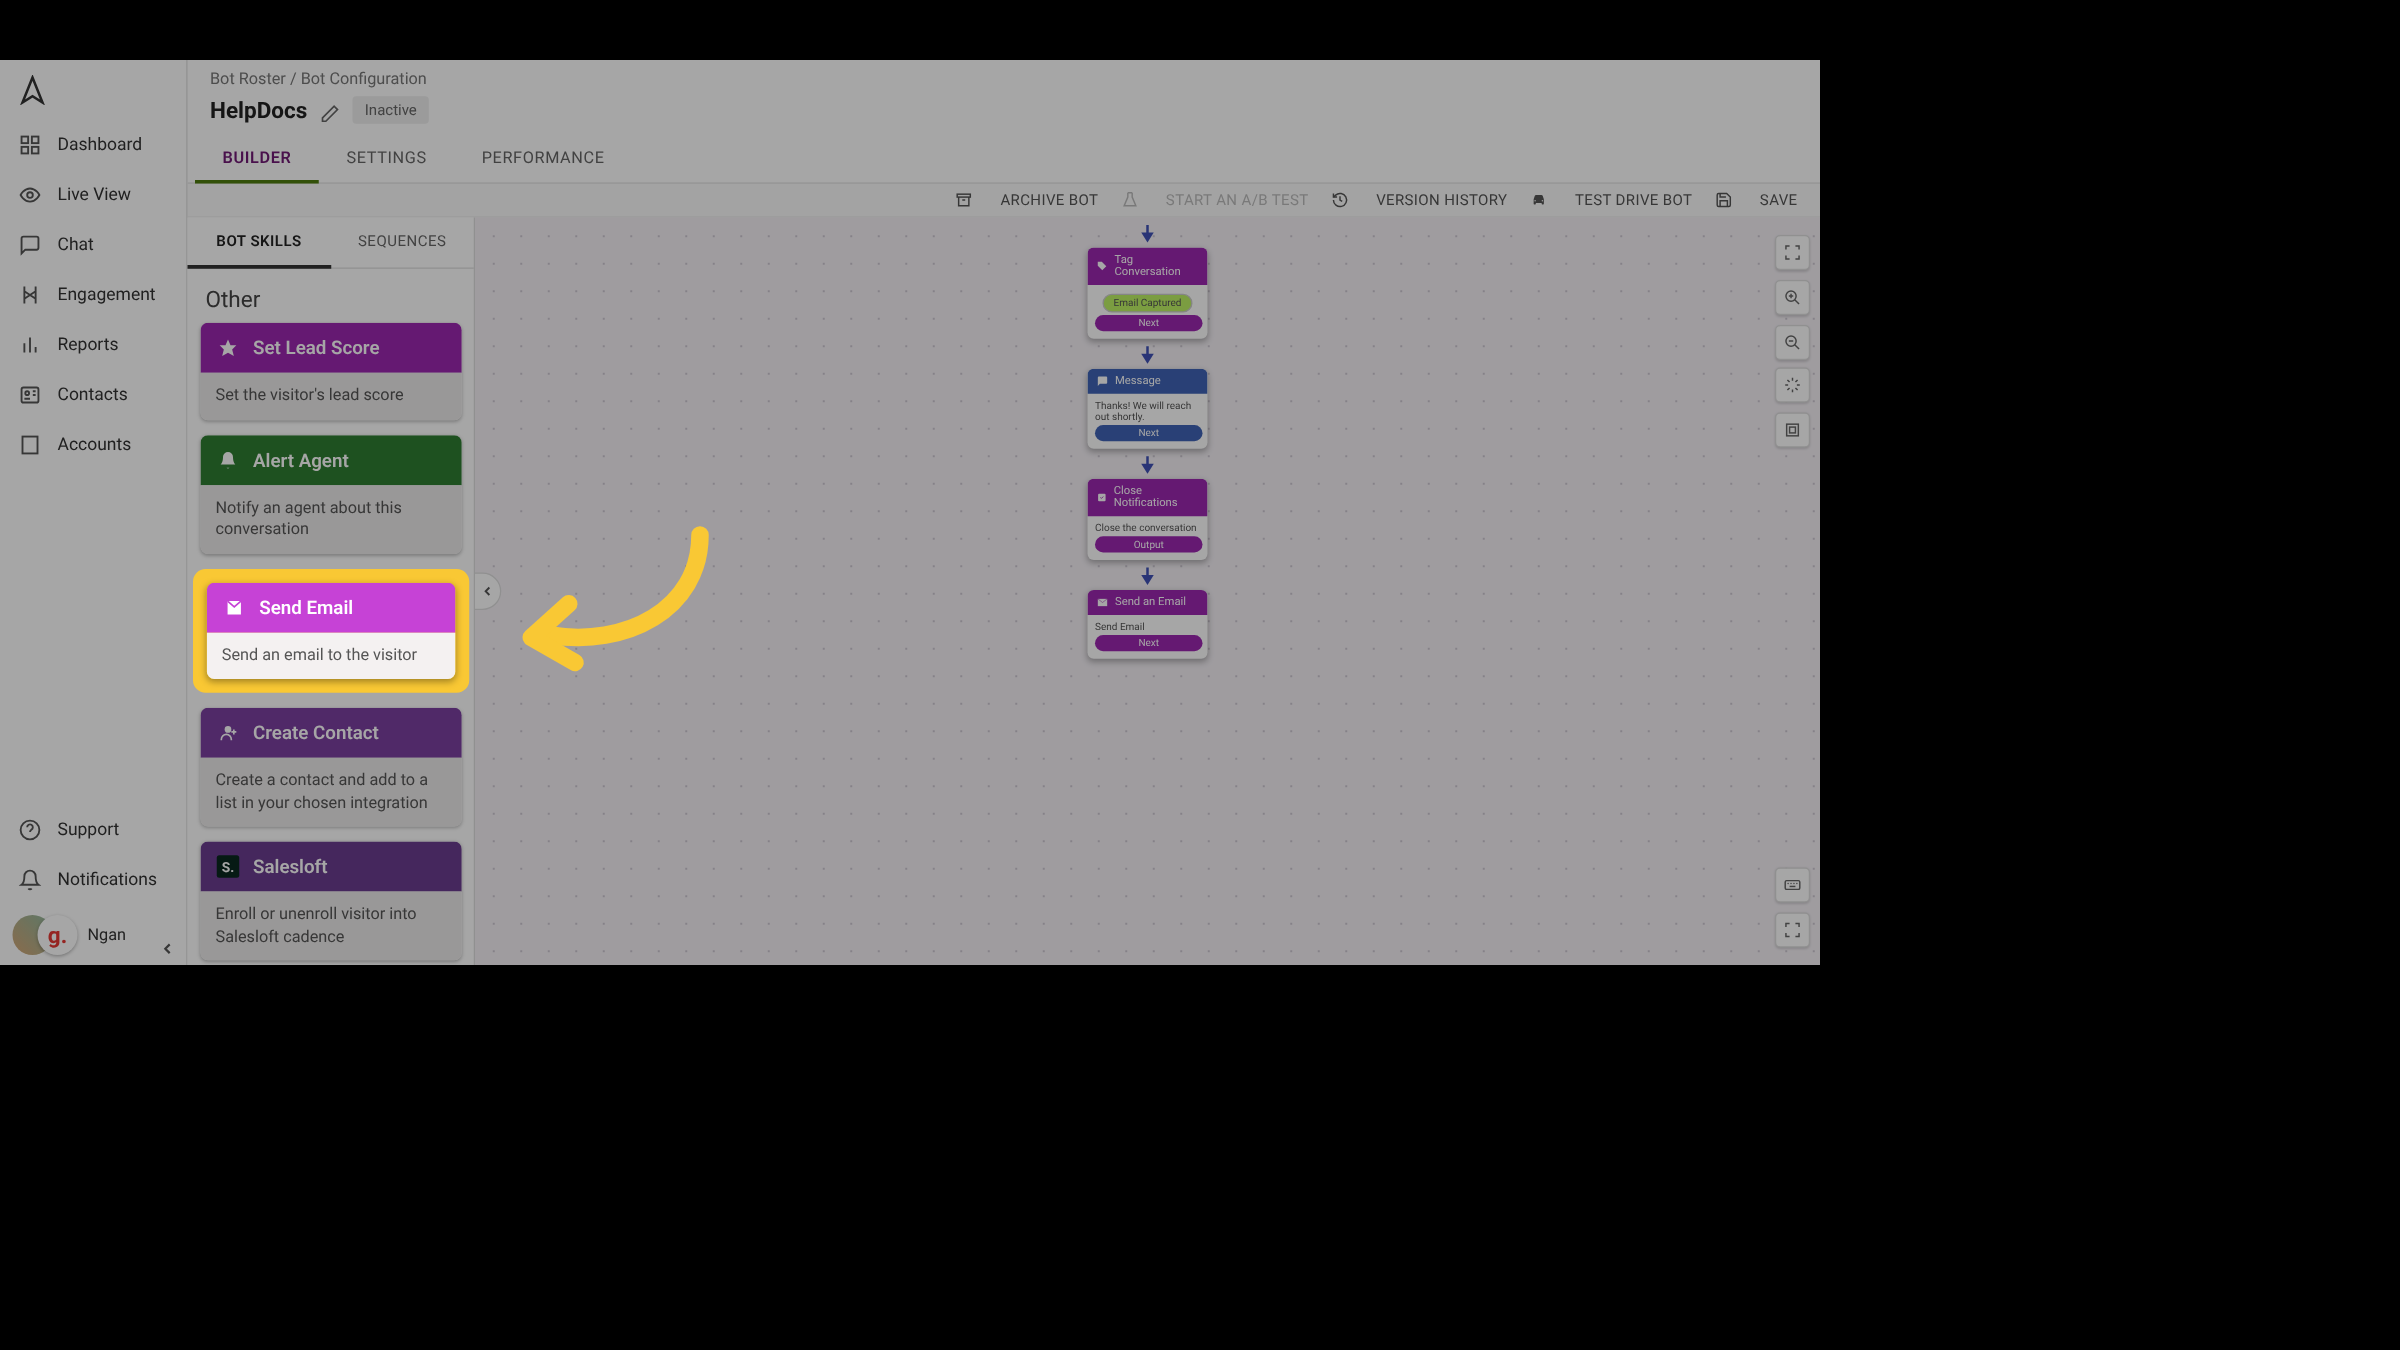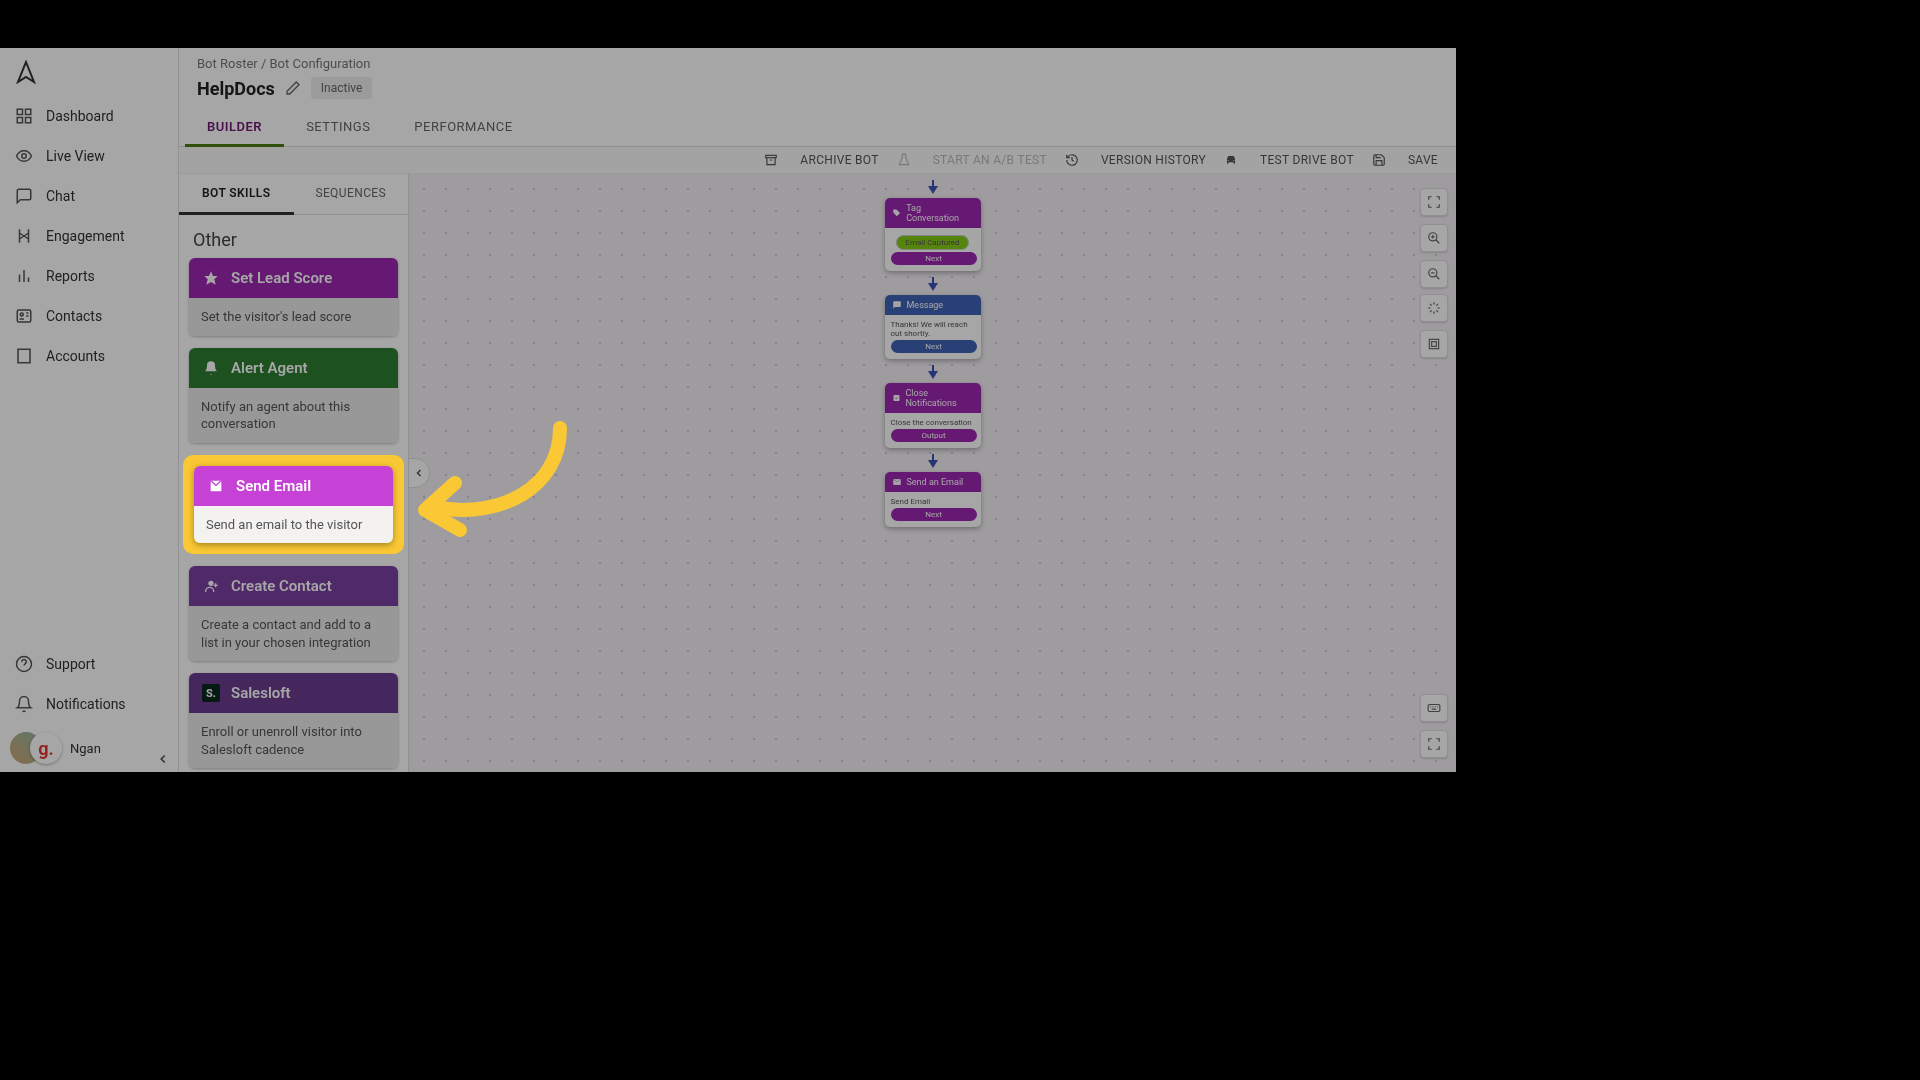--- a/index.html
+++ b/index.html
@@ -1,36 +1,36 @@
 <!DOCTYPE html>
 <html><head>
 <meta charset="utf-8">
 <style>
 * { margin:0; padding:0; box-sizing:border-box; font-family:-apple-system,BlinkMacSystemFont,"Segoe UI",Roboto,sans-serif; }
 body { background:#000; width:1920px; height:1080px; overflow:hidden; position:relative; }
 .app-frame { position:absolute; top:48px; left:0; width:1456px; height:724px; background:#fff; display:flex; }
 .overlay-dim { position:absolute; inset:0; background:rgba(0,0,0,0.35); pointer-events:none; z-index:50; }
 
 
-.sidebar { width:179px; background:#fff; border-right:1px solid #e0e0e0; display:flex; flex-direction:column; position:relative; }
+.sidebar { width:150px; background:#fff; border-right:1px solid #e0e0e0; display:flex; flex-direction:column; position:relative; }
 .nav-item { display:flex; align-items:center; gap:12px; padding:10px 14px; cursor:pointer; color:#333; font-size:14px; }
 .nav-item .ico { width:20px; height:20px; display:flex; align-items:center; justify-content:center; color:#555; }
 .sidebar-bottom { margin-top:auto; }
 .logo-mark { padding:12px 14px; }
 .logo-mark svg { width:24px; height:24px; }
 .user-row { display:flex; align-items:center; gap:8px; padding:8px 10px; }
 .avatar-circle { width:32px; height:32px; border-radius:50%; background:#fff; display:flex; align-items:center; justify-content:center; font-family:Georgia,serif; font-weight:bold; color:#e53935; font-size:18px; box-shadow:0 1px 3px rgba(0,0,0,.3); position:relative; z-index:2; }
 .avatar-bg { width:32px; height:32px; border-radius:50%; background:linear-gradient(45deg,#d4a574,#8fb89f); position:relative; margin-right:-20px; z-index:1;}
 .collapse-btn { position:absolute; bottom:6px; right:8px; color:#555; cursor:pointer; }
 
 
 .main { flex:1; display:flex; flex-direction:column; min-width:0; }
 .crumbs { padding:8px 18px 0; font-size:13px; color:#777; }
 .crumbs a { color:#777; text-decoration:none; }
-.title-row { display:flex; align-items:center; gap:10px; padding:6px 18px 10px; }
+.title-row { display:flex; align-items:flex-end; gap:10px; padding:6px 18px 10px; }
 .title-row h1 { font-size:18px; font-weight:700; color:#222; }
 .edit-ico { color:#666; cursor:pointer; }
 .status-chip { background:#eee; color:#666; font-size:12px; padding:4px 10px; border-radius:3px; }
 .main-tabs { display:flex; border-bottom:1px solid #ddd; padding:0 6px; }
 .main-tab { padding:10px 22px; font-size:13px; color:#666; cursor:pointer; letter-spacing:.5px; }
 .main-tab.active { color:#701a75; border-bottom:3px solid #4d7c0f; margin-bottom:-1px; font-weight:600; }
 
 
 .action-bar { display:flex; justify-content:flex-end; align-items:center; gap:18px; padding:6px 18px; border-bottom:1px solid #eee; background:#fafafa; font-size:12px; color:#555; letter-spacing:.3px; }
 .action-bar .act { display:flex; align-items:center; gap:22px; cursor:pointer; }
@@ -73,21 +73,21 @@
 .panel-collapse { position:absolute; left:-1px; top:50%; transform:translateY(-50%); width:22px; height:30px; background:#fff; border:1px solid #ddd; border-radius:0 15px 15px 0; display:flex; align-items:center; justify-content:center; color:#555; cursor:pointer; z-index:6; }
 
 
 .flow { position:absolute; left:50%; top:6px; transform:translateX(-50%); display:flex; flex-direction:column; align-items:center; }
 .node { width:96px; background:#fff; border-radius:5px; box-shadow:0 2px 5px rgba(0,0,0,.3); margin-bottom:6px; overflow:hidden; }
 .node .nh { color:#fff; font-size:9px; padding:5px 7px; display:flex; align-items:center; gap:5px; }
 .node .nh.purple { background:#9c27b0; }
 .node .nh.blue { background:#3f63b5; }
 .node .nb { padding:5px 6px 6px; font-size:8px; color:#555; }
 .pill { font-size:8px; border-radius:10px; padding:2px 8px; text-align:center; margin:2px auto 0; display:block; width:fit-content; }
-.pill-grey { background:#84cc16; color:#555; border:1px solid #ccc; }
+.pill-grey { background:#bef264; color:#555; border:1px solid #ccc; }
 .pill-purple { background:#9c27b0; color:#fff; width:86px; }
 .pill-blue { background:#3f63b5; color:#fff; width:86px; }
 .arrow-down { width:0; height:0; border-left:5px solid transparent; border-right:5px solid transparent; border-top:8px solid #3f51b5; margin:-2px 0 4px; }
 .arrow-line { width:2px; height:8px; background:#3f51b5; }
 .connector { display:flex; flex-direction:column; align-items:center; }
 
 
 .callout-arrow { position:absolute; left:410px; top:370px; z-index:70; pointer-events:none; }
 
 svg { display:block; }

